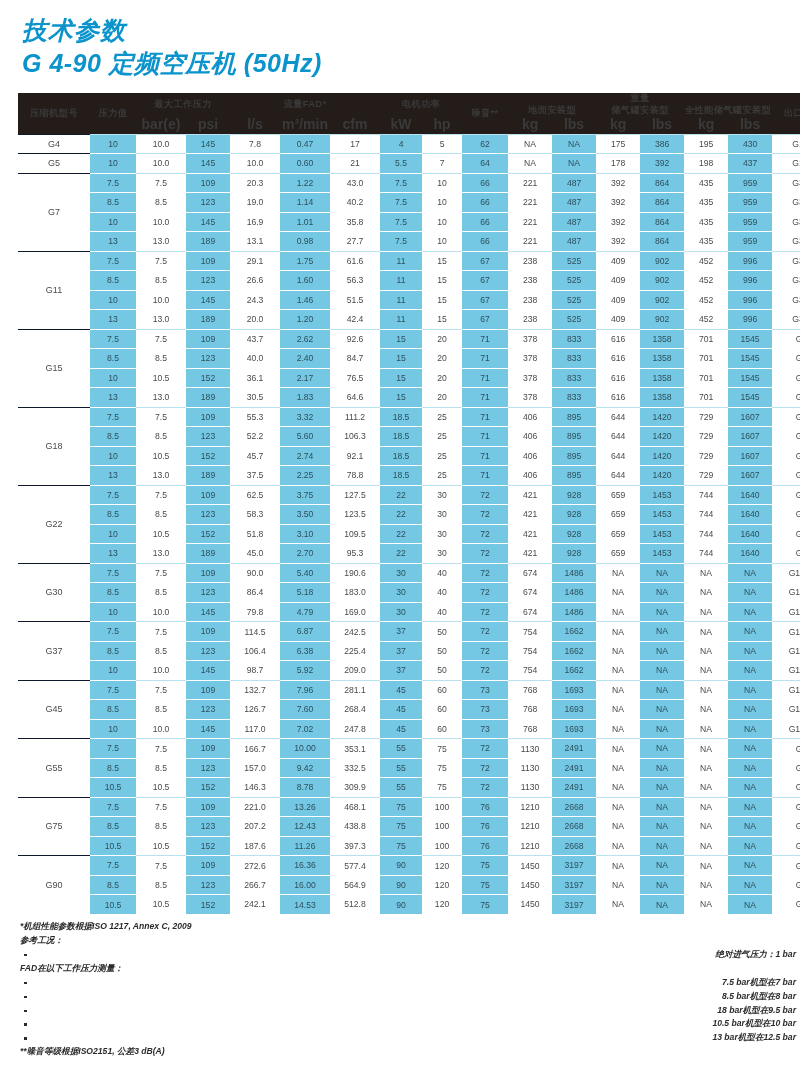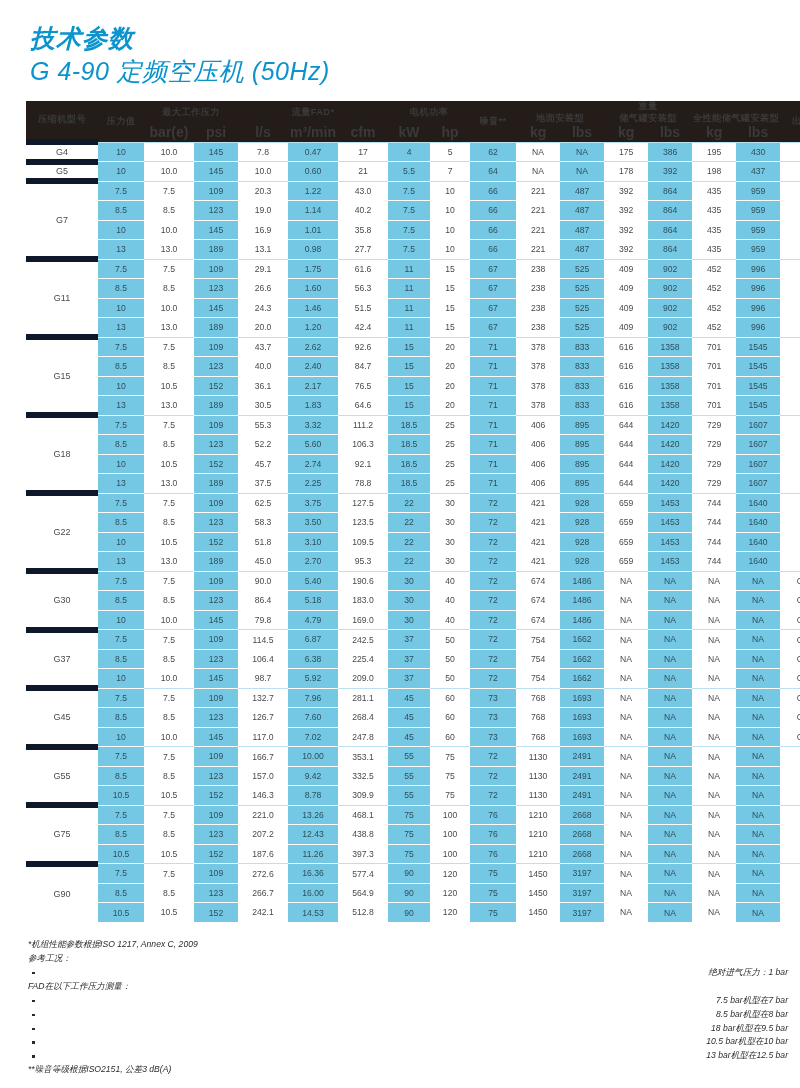--- a/index.html
+++ b/index.html
@@ -6,40 +6,40 @@
   html, body {
     margin: 0; padding: 0;
     width: 800px; height: 1088px;
     background: #ffffff;
     font-family: "Liberation Sans", "DejaVu Sans", sans-serif;
   }
   #page {
     width: 800px; height: 1088px;
     position: relative;
     background: #ffffff;
-    padding: 12px;
+    padding: 4px;
     overflow: hidden;
   }
 
   
   .title-block {
     padding: 12px 0 6px 18px;
   }
   .title-main {
     font-size: 25px;
     font-weight: bold;
     font-style: italic;
     color: #0b93cc;
     letter-spacing: 1px;
     line-height: 1.12;
     margin: 0;
   }
   .title-sub {
     font-size: 25px;
-    font-weight: normal;
+    font-weight: bold;
     font-style: italic;
     color: #0b93cc;
     letter-spacing: 0.5px;
     line-height: 1.2;
     margin: 4px 0 0 0;
   }
 
   
   .table-wrap {
     margin: 9px 14px 0 14px;
@@ -82,21 +82,21 @@
   }
   tbody td.blue  { background: #74c8e4; color: #2f4f5c; }
   tbody td.white { background: #ffffff; color: #4a4a4a; }
   tbody td.model {
     background: #ffffff;
     color: #4a4a4a;
     font-size: 9px;
     border-bottom: none;
   }
   tbody tr.group-start td { border-top: 1px solid #b9e2f0; }
-  tbody tr.group-start td.model { border-top: 6px solid #0f172a; }
+  tbody tr.group-start td.model { border-top: 1px solid #0f172a; }
   tbody td.blue { border-bottom: 1px solid #ffffff; }
   tbody tr:last-child td { border-bottom: none; }
 
   
   col.c-model { width: 72px; }
   col.c-press { width: 46px; }
   col.c-bar   { width: 50px; }
   col.c-psi   { width: 44px; }
   col.c-ls    { width: 50px; }
   col.c-m3    { width: 50px; }
@@ -107,24 +107,24 @@
   col.c-wkg1  { width: 44px; }
   col.c-wlb1  { width: 44px; }
   col.c-wkg2  { width: 44px; }
   col.c-wlb2  { width: 44px; }
   col.c-wkg3  { width: 44px; }
   col.c-wlb3  { width: 44px; }
   col.c-out   { width: 62px; }
 
   
   .notes {
-    margin: 16px 0 0 16px;
+    margin: 6px 0 0 16px;
     font-size: 8.6px;
     font-style: italic;
-    font-weight: normal;
+    font-weight: bold;
     color: #2b2b2b;
     line-height: 1.62;
   }
   .notes .line { white-space: nowrap; }
   .notes .bullet { padding-left: 13px; position: relative; text-align: right; }
   .notes .bullet::before {
     content: "";
     position: absolute;
     left: 4px; top: 6px;
     width: 2.5px; height: 2.5px;

